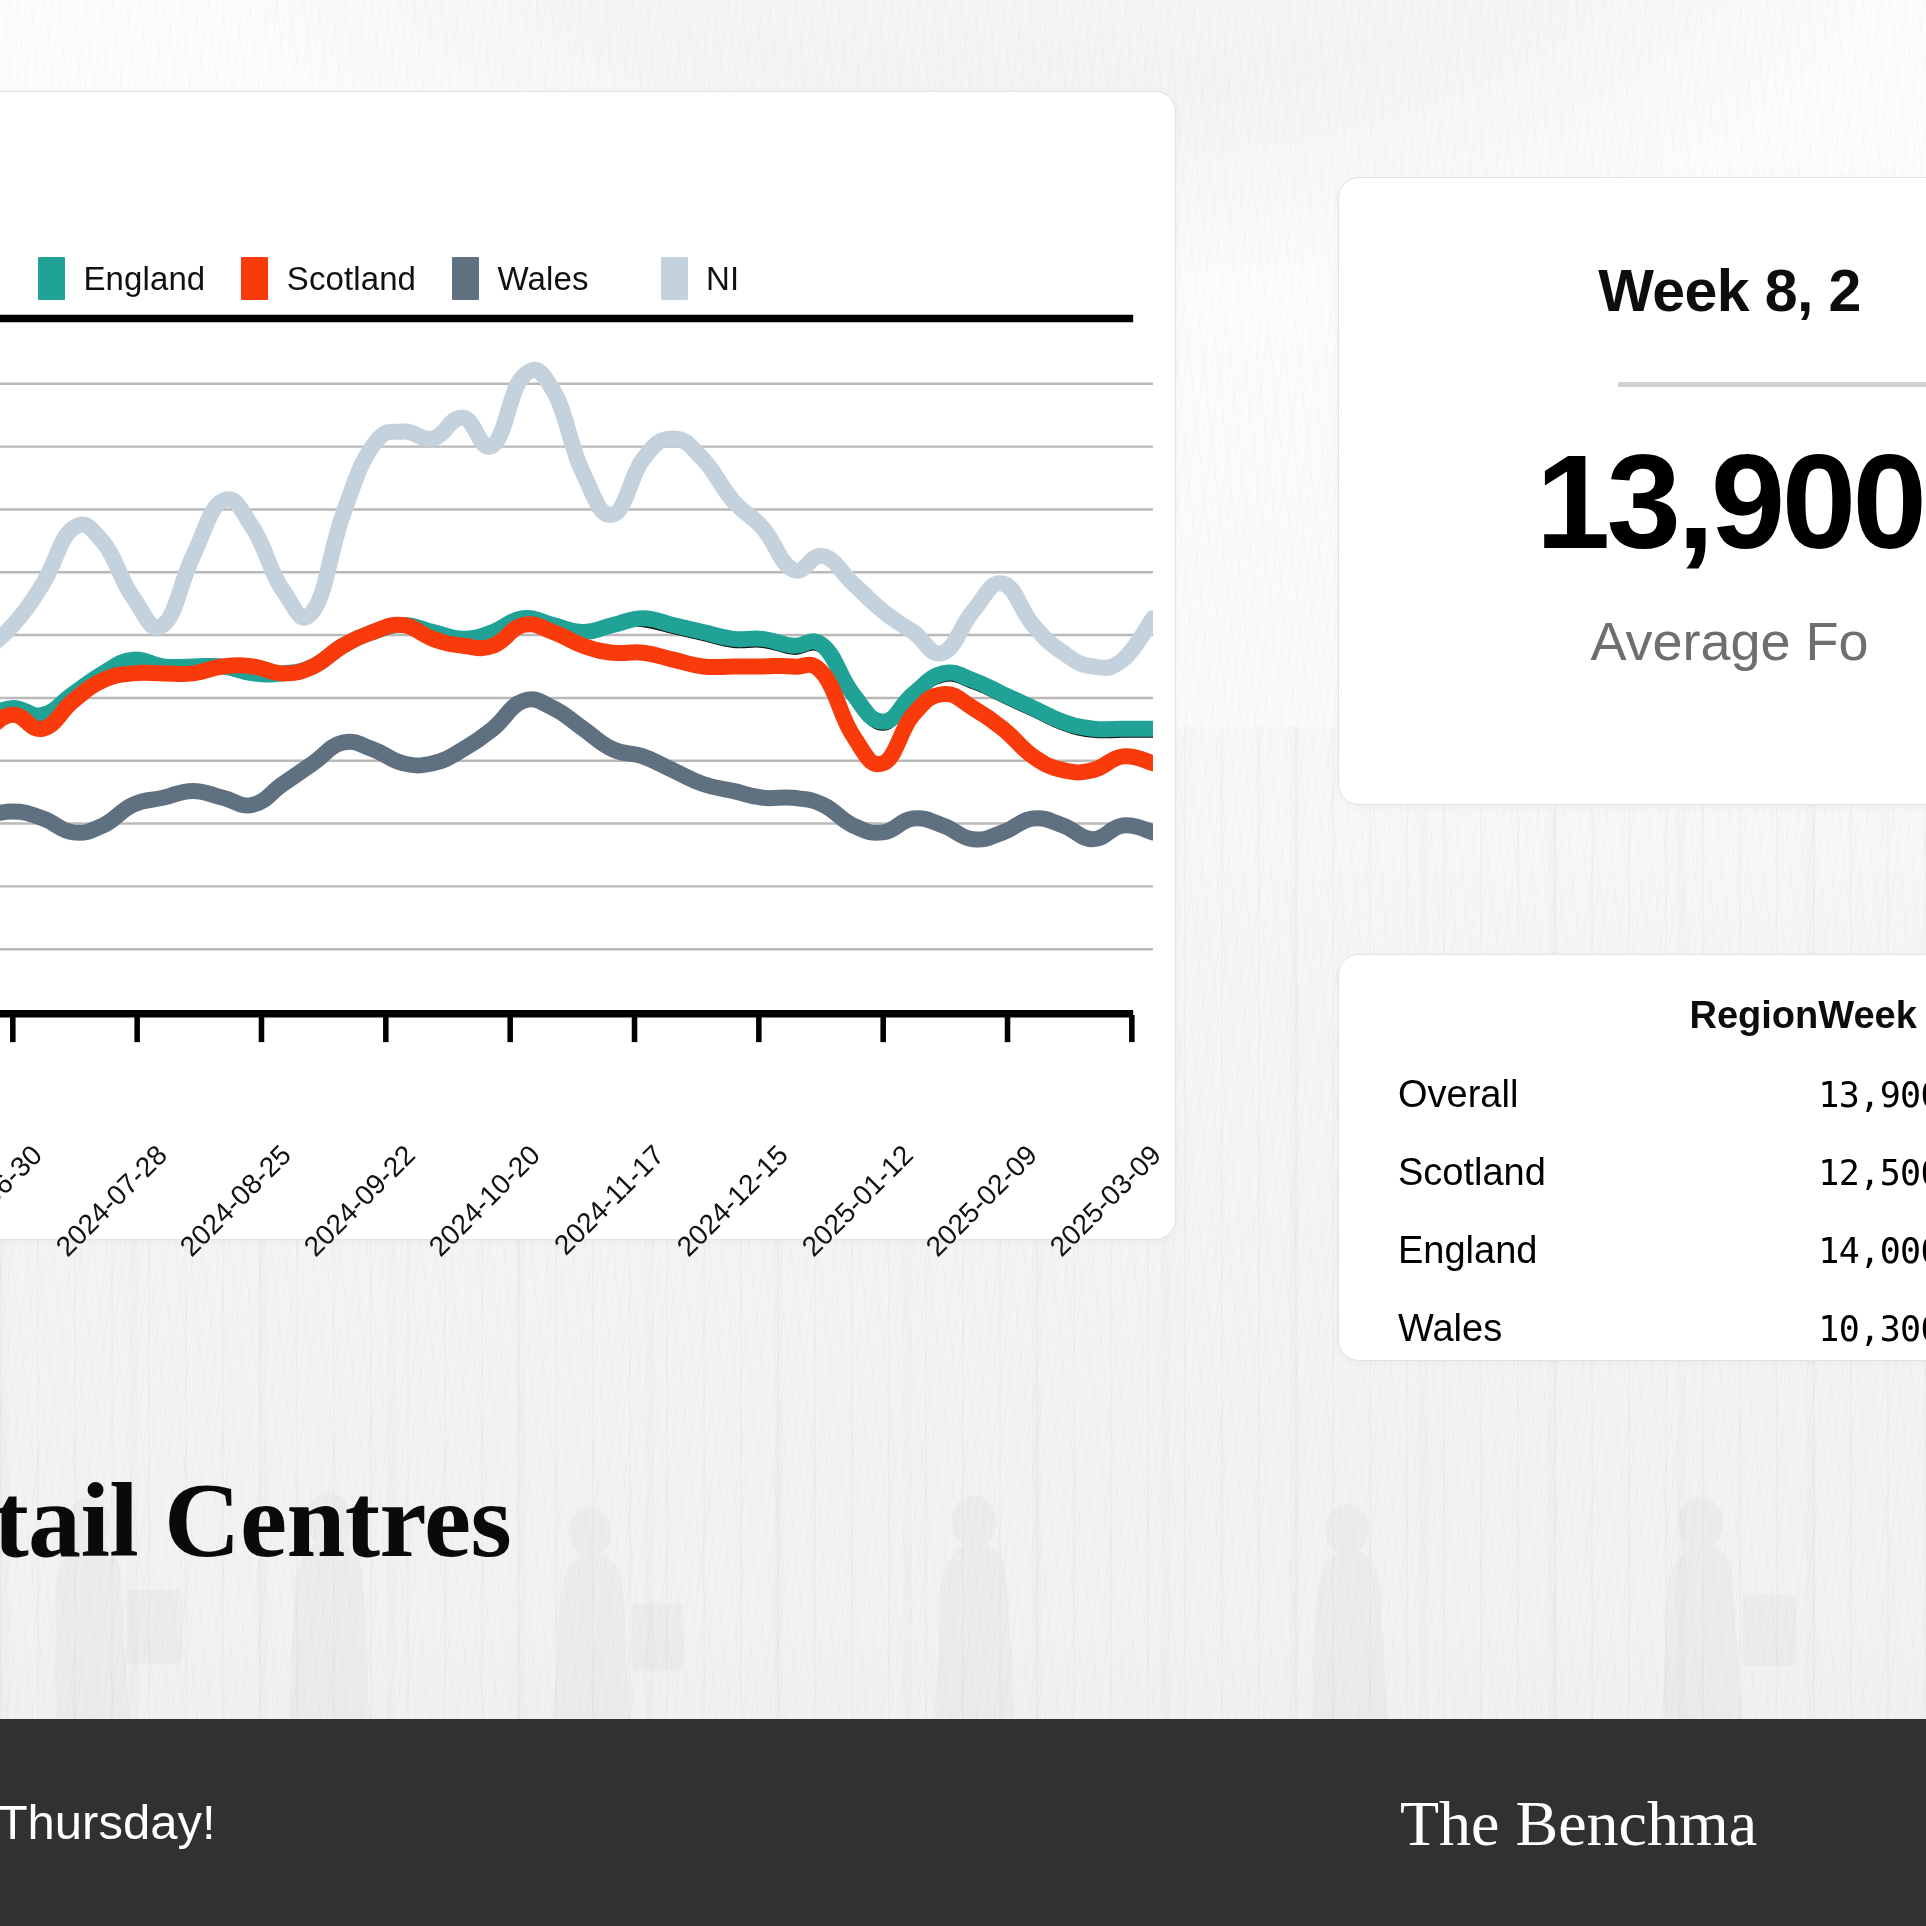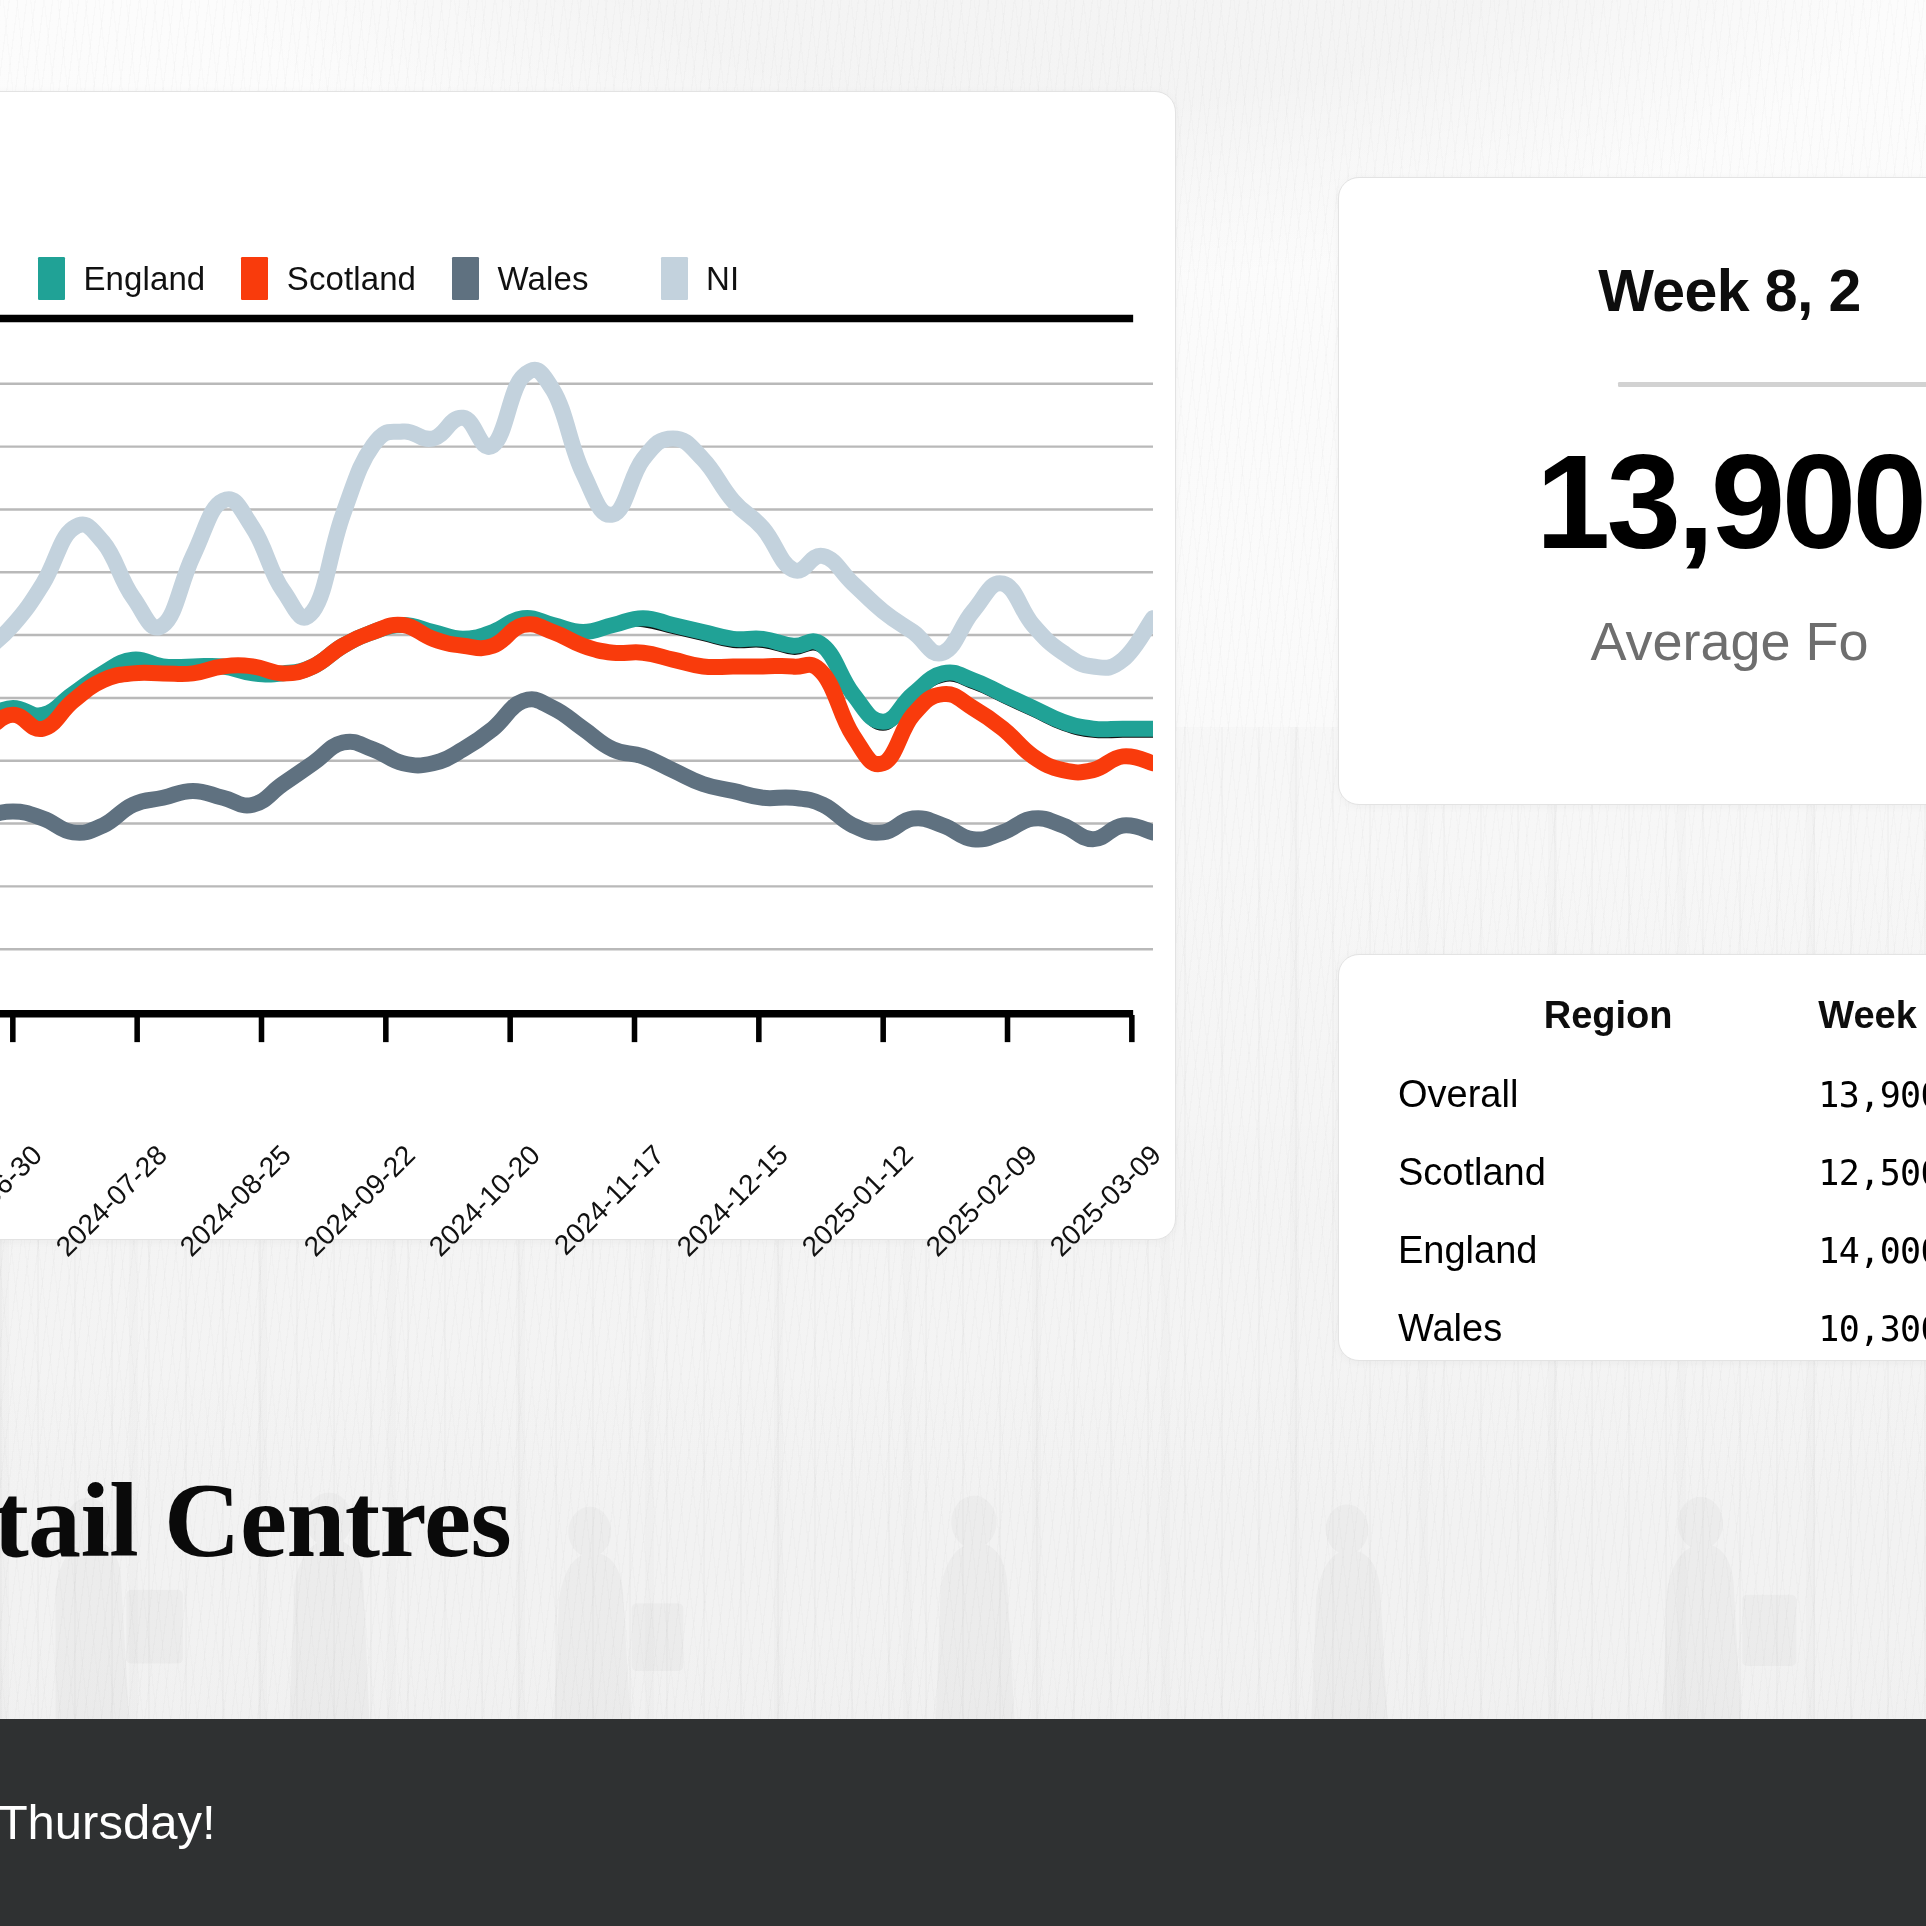--- a/index.html
+++ b/index.html
@@ -104,21 +104,21 @@
     border: 1.8px solid #e3e3e3;
     border-radius: 21px;
     box-shadow: 0 1.8px 8.6px rgba(0,0,0,0.035);
   }
   #region-table {
     width: 100%; border-collapse: collapse;
     margin-top: 39px;
   }
   #region-table th {
     font-size: 38px; font-weight: 700; color: #0d0d0d;
-    text-align: center; padding: 0 0 36px 59px;
+    text-align: right; padding: 0 0 36px 59px;
     white-space: nowrap;
   }
   #region-table th.num {
     text-align: left; padding-left: 0;
     font-family: "Liberation Sans", sans-serif;
   }
   #region-table td {
     font-size: 38px; color: #000000;
     padding: 0 0 35px 59px; white-space: nowrap;
   }
@@ -288,14 +288,15 @@
           <td class="num">10,300</td>
         </tr>
       </tbody>
   </table>
 </div>
 
 <div id="headline">Retail Centres</div>
 
 <div id="footer">
   <div id="footer-left">ee every Thursday!</div>
+  <div id="footer-right">The Benchma</div>
 </div>
 
 
 </body></html>

